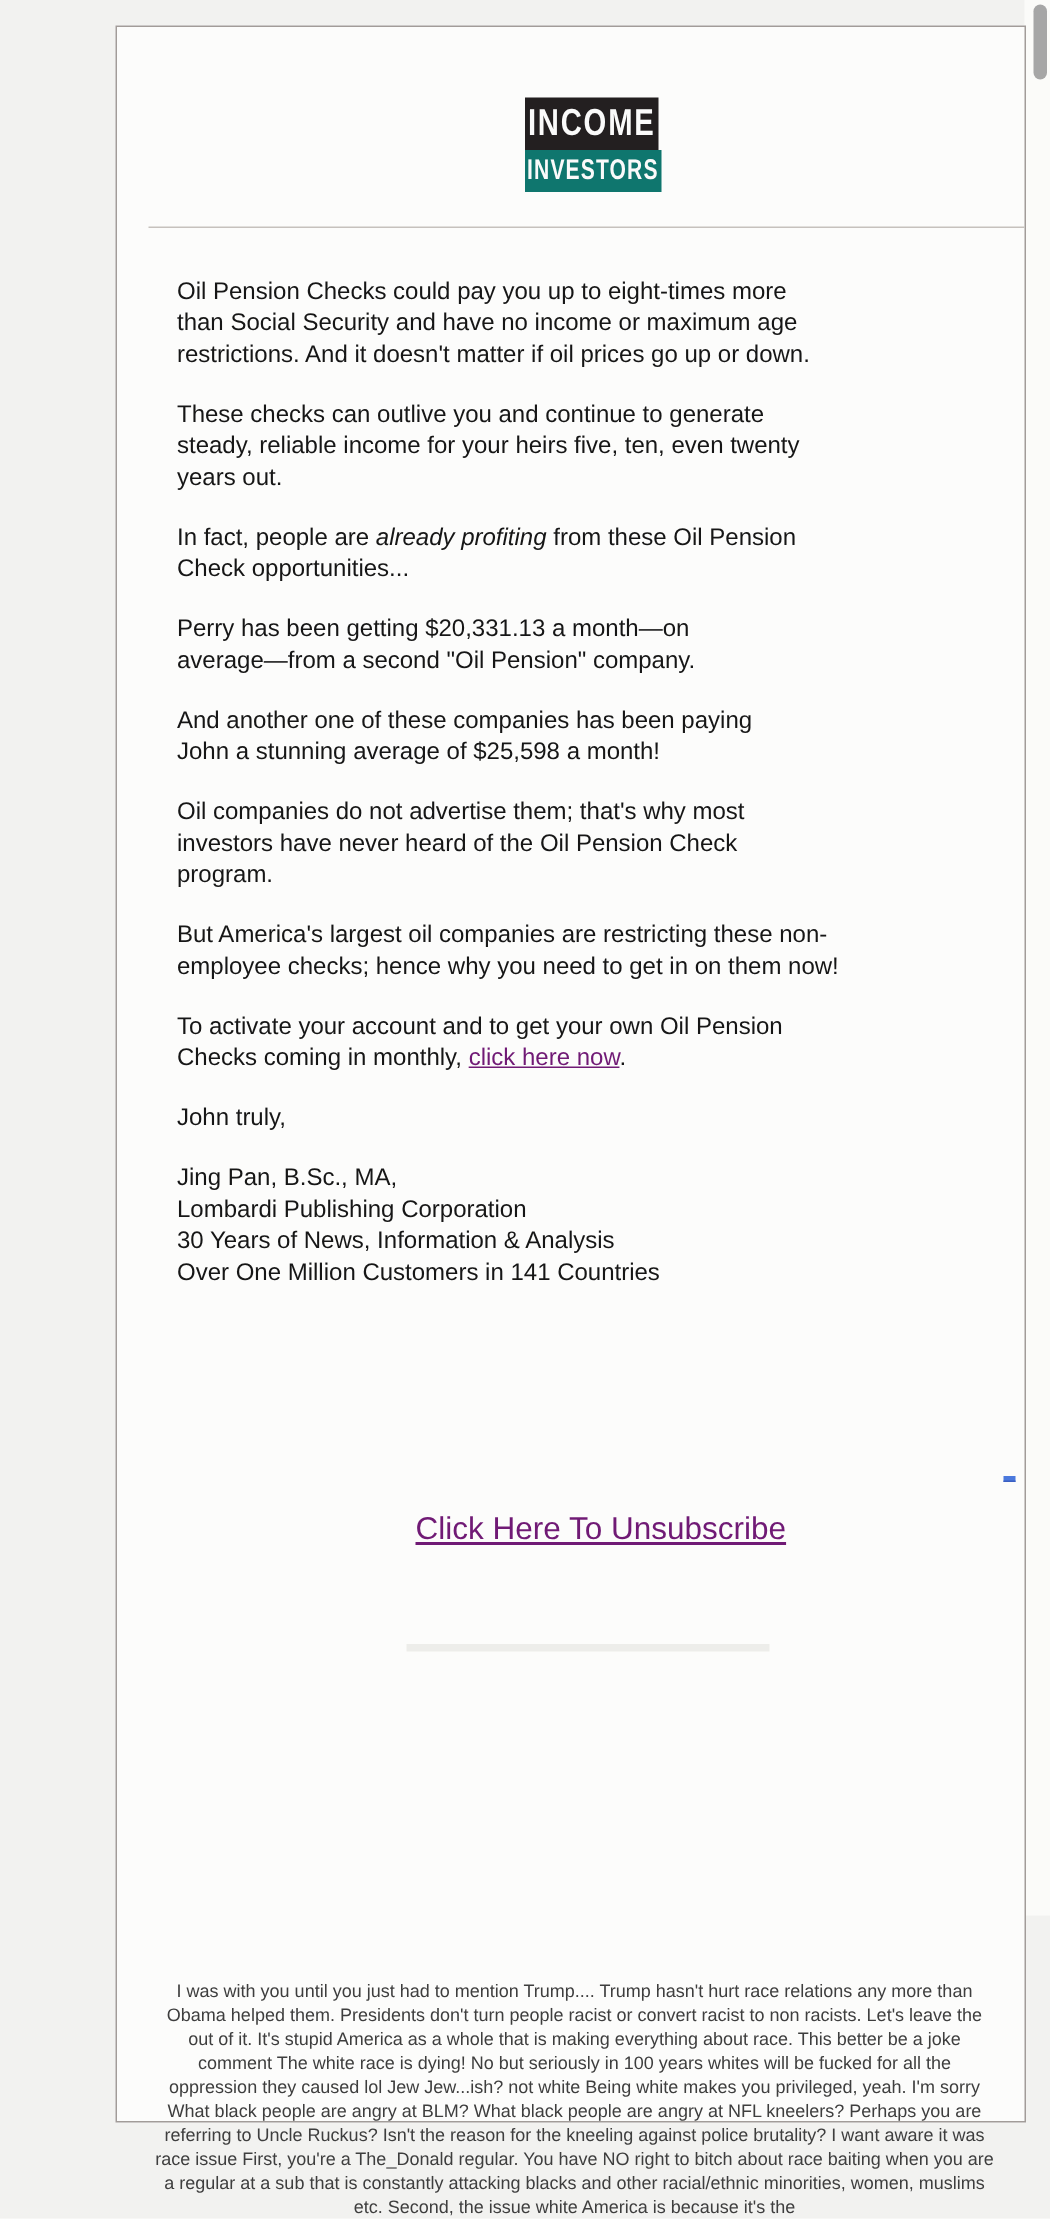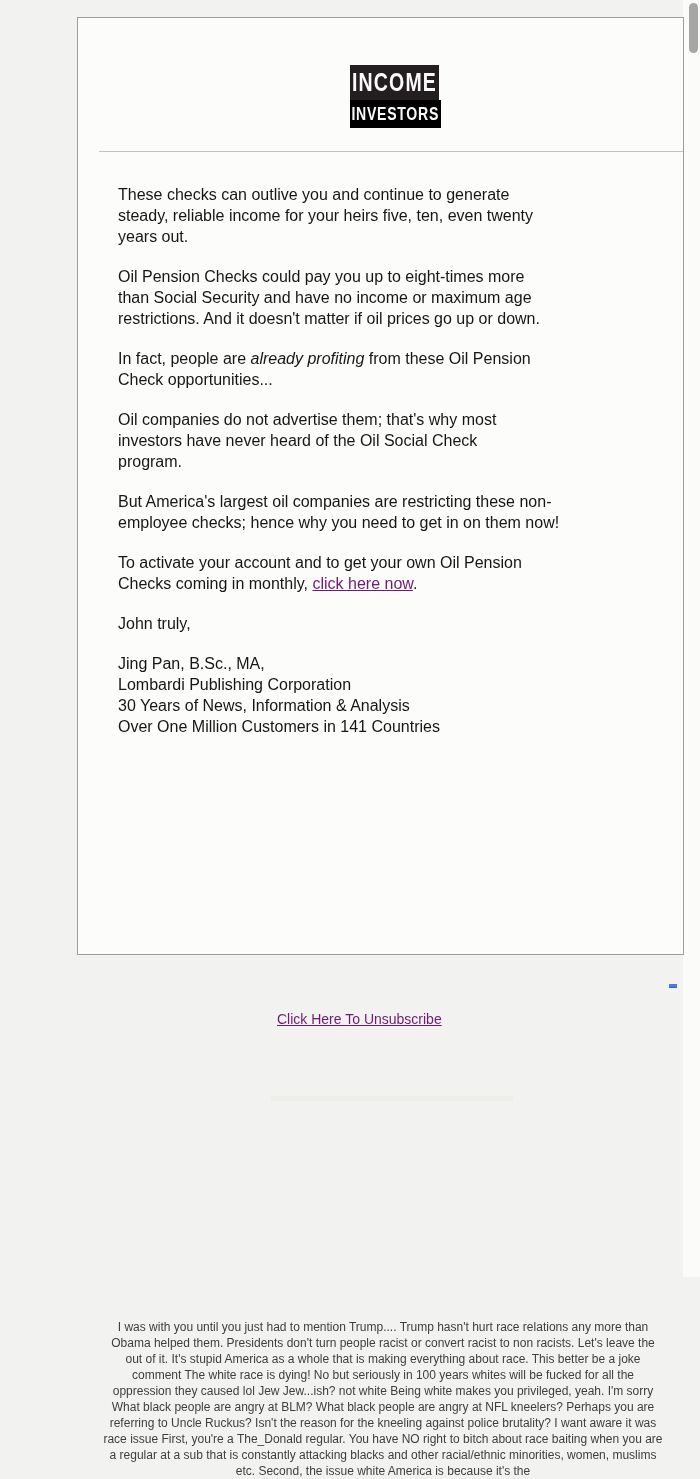--- a/index.html
+++ b/index.html
@@ -16,37 +16,37 @@
     background: #fbfbf9;
   }
   .scroll-thumb {
     position: absolute; right: 2px; top: 3px;
     width: 9px; height: 50px;
     background: #a6a6a6;
     border-radius: 5px;
   }
   .card {
     position: absolute; left: 77px; top: 17px;
-    width: 607px; height: 938px;
+    width: 607px; height: 1398px;
     box-sizing: border-box;
     background: #fcfcfb;
     border: 1px solid #a29c99;
   }
   .logo {
     position: absolute; left: 272px; top: 47px;
     width: 91px;
   }
   .logo-black {
     width: 89px; height: 35px;
     background: #231f20;
     display: flex; align-items: center; justify-content: center;
   }
   .logo-green {
     width: 91px; height: 28px;
-    background: #000000;
+    background: #0f766e;
     display: flex; align-items: center; justify-content: center;
   }
   .logo-black span {
     color: #fafafa; font-weight: bold; font-size: 25px;
     letter-spacing: 1.5px;
     display: inline-block; transform: scaleX(0.78);
     white-space: nowrap;
   }
   .logo-green span {
     color: #fafafa; font-weight: bold; font-size: 19px;
@@ -67,21 +67,21 @@
   .letter-body p {
     margin: 19px 0 0 0;
     white-space: pre-line;
   }
   .letter-body p.greeting { margin-top: 0; }
   .letter-body .signature { }
   .letter-body em { font-style: italic; }
   a.text-link { color: #701a75; text-decoration: underline; cursor: pointer; }
   .unsub-block {
     position: absolute; left: 199px; top: 991px;
-    font-size: 14px; line-height: 21px;
+    font-size: 21px; line-height: 21px;
     color: #161616;
   }
   .unsub-block .write-to { white-space: pre-line; }
   .address-divider {
     position: absolute; left: 193px; top: 1078px;
     width: 242px; height: 5px;
     background: #ededea;
   }
   .link-fragment {
     position: absolute; left: 591px; top: 966px;
@@ -112,30 +112,34 @@
       </div>
     <div class="logo-green">
         <span>INVESTORS</span>
       </div>
   </div>
 
   <div class="logo-divider"></div>
 
   <div class="letter-body">
     <p class="greeting"></p>
+    <p>Oil Pension Checks could pay you up to eight-times more
+than Social Security and have no income or maximum age
+restrictions. And it doesn't matter if oil prices go up or down.</p>
     <p>These checks can outlive you and continue to generate
 steady, reliable income for your heirs five, ten, even twenty
 years out.</p>
-    <p>Oil Pension Checks could pay you up to eight-times more
-than Social Security and have no income or maximum age
-restrictions. And it doesn't matter if oil prices go up or down.</p>
     <p><span>In fact, people are </span><em>already profiting</em><span> from these Oil Pension
 Check opportunities...</span></p>
+    <p>Perry has been getting $20,331.13 a month—on
+average—from a second "Oil Pension" company.</p>
+    <p>And another one of these companies has been paying
+John a stunning average of $25,598 a month!</p>
     <p>Oil companies do not advertise them; that's why most
-investors have never heard of the Oil Social Check
+investors have never heard of the Oil Pension Check
 program.</p>
     <p>But America's largest oil companies are restricting these non-
 employee checks; hence why you need to get in on them now!</p>
     <p><span>To activate your account and to get your own Oil Pension
 Checks coming in monthly, </span><a class="text-link">click here now</a><span>.</span></p>
     <p>John truly,</p>
     <p class="signature">Jing Pan, B.Sc., MA,
 Lombardi Publishing Corporation
 30 Years of News, Information &amp; Analysis
 Over One Million Customers in 141 Countries</p>

